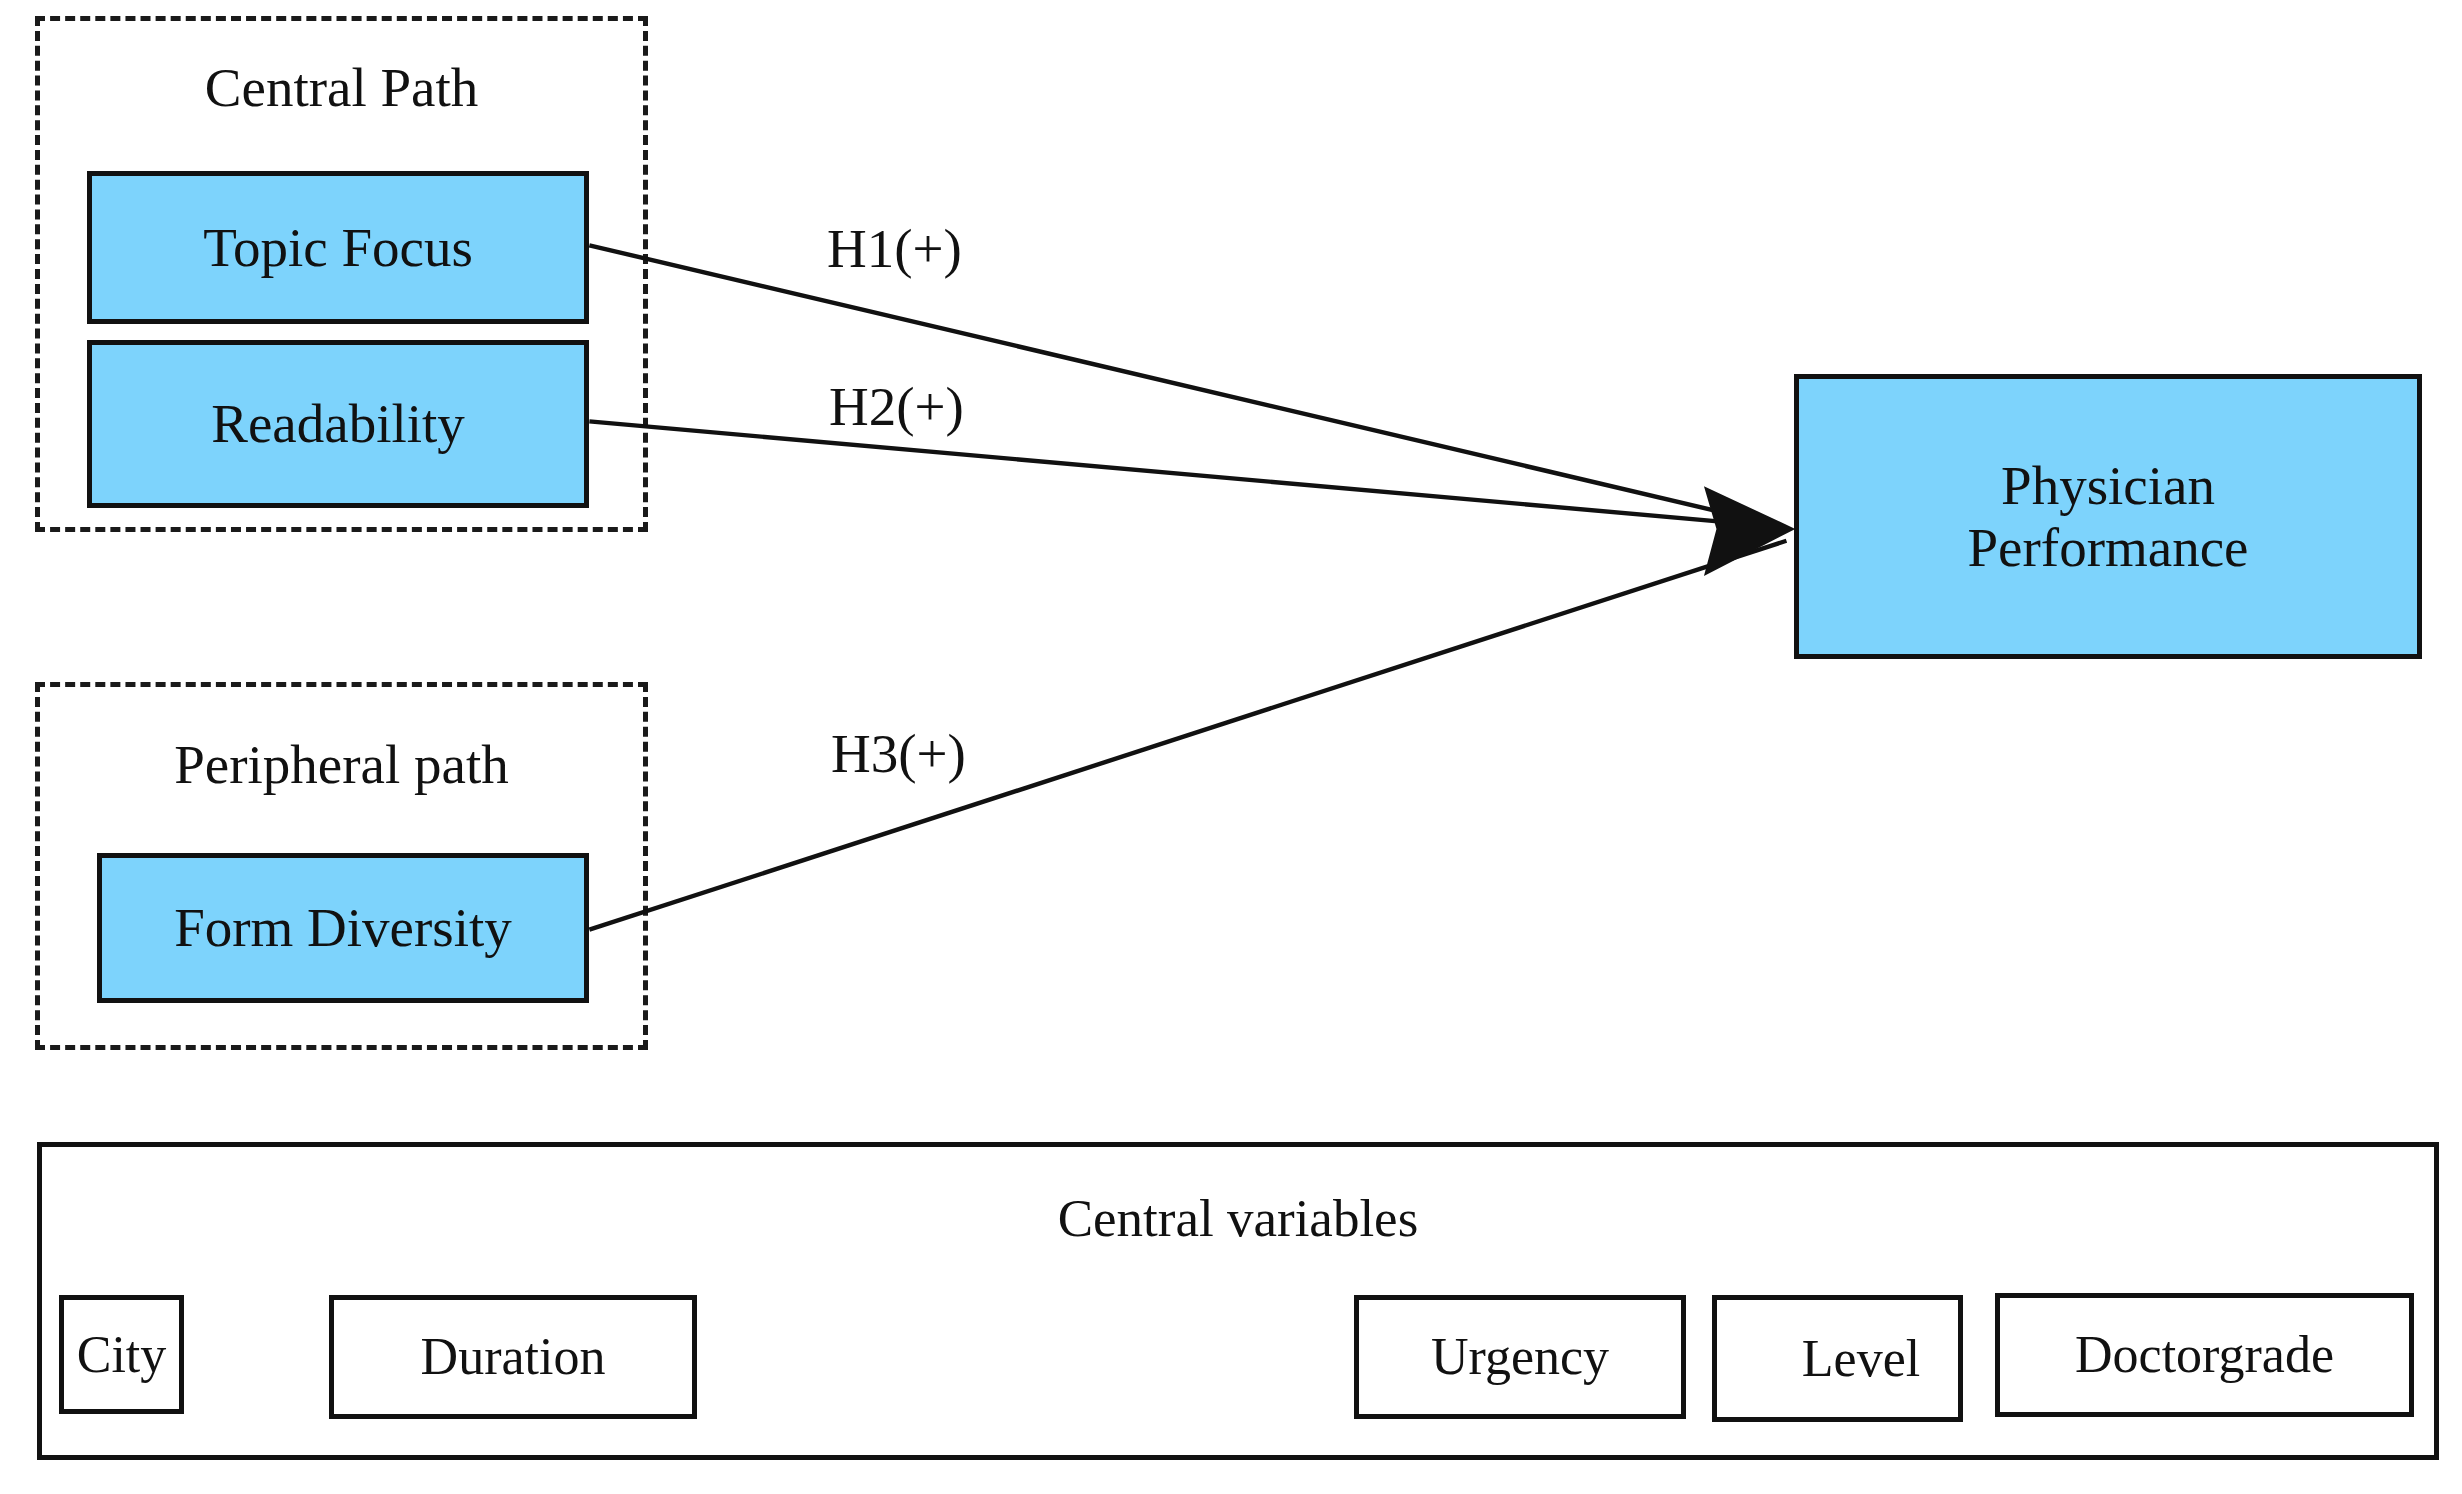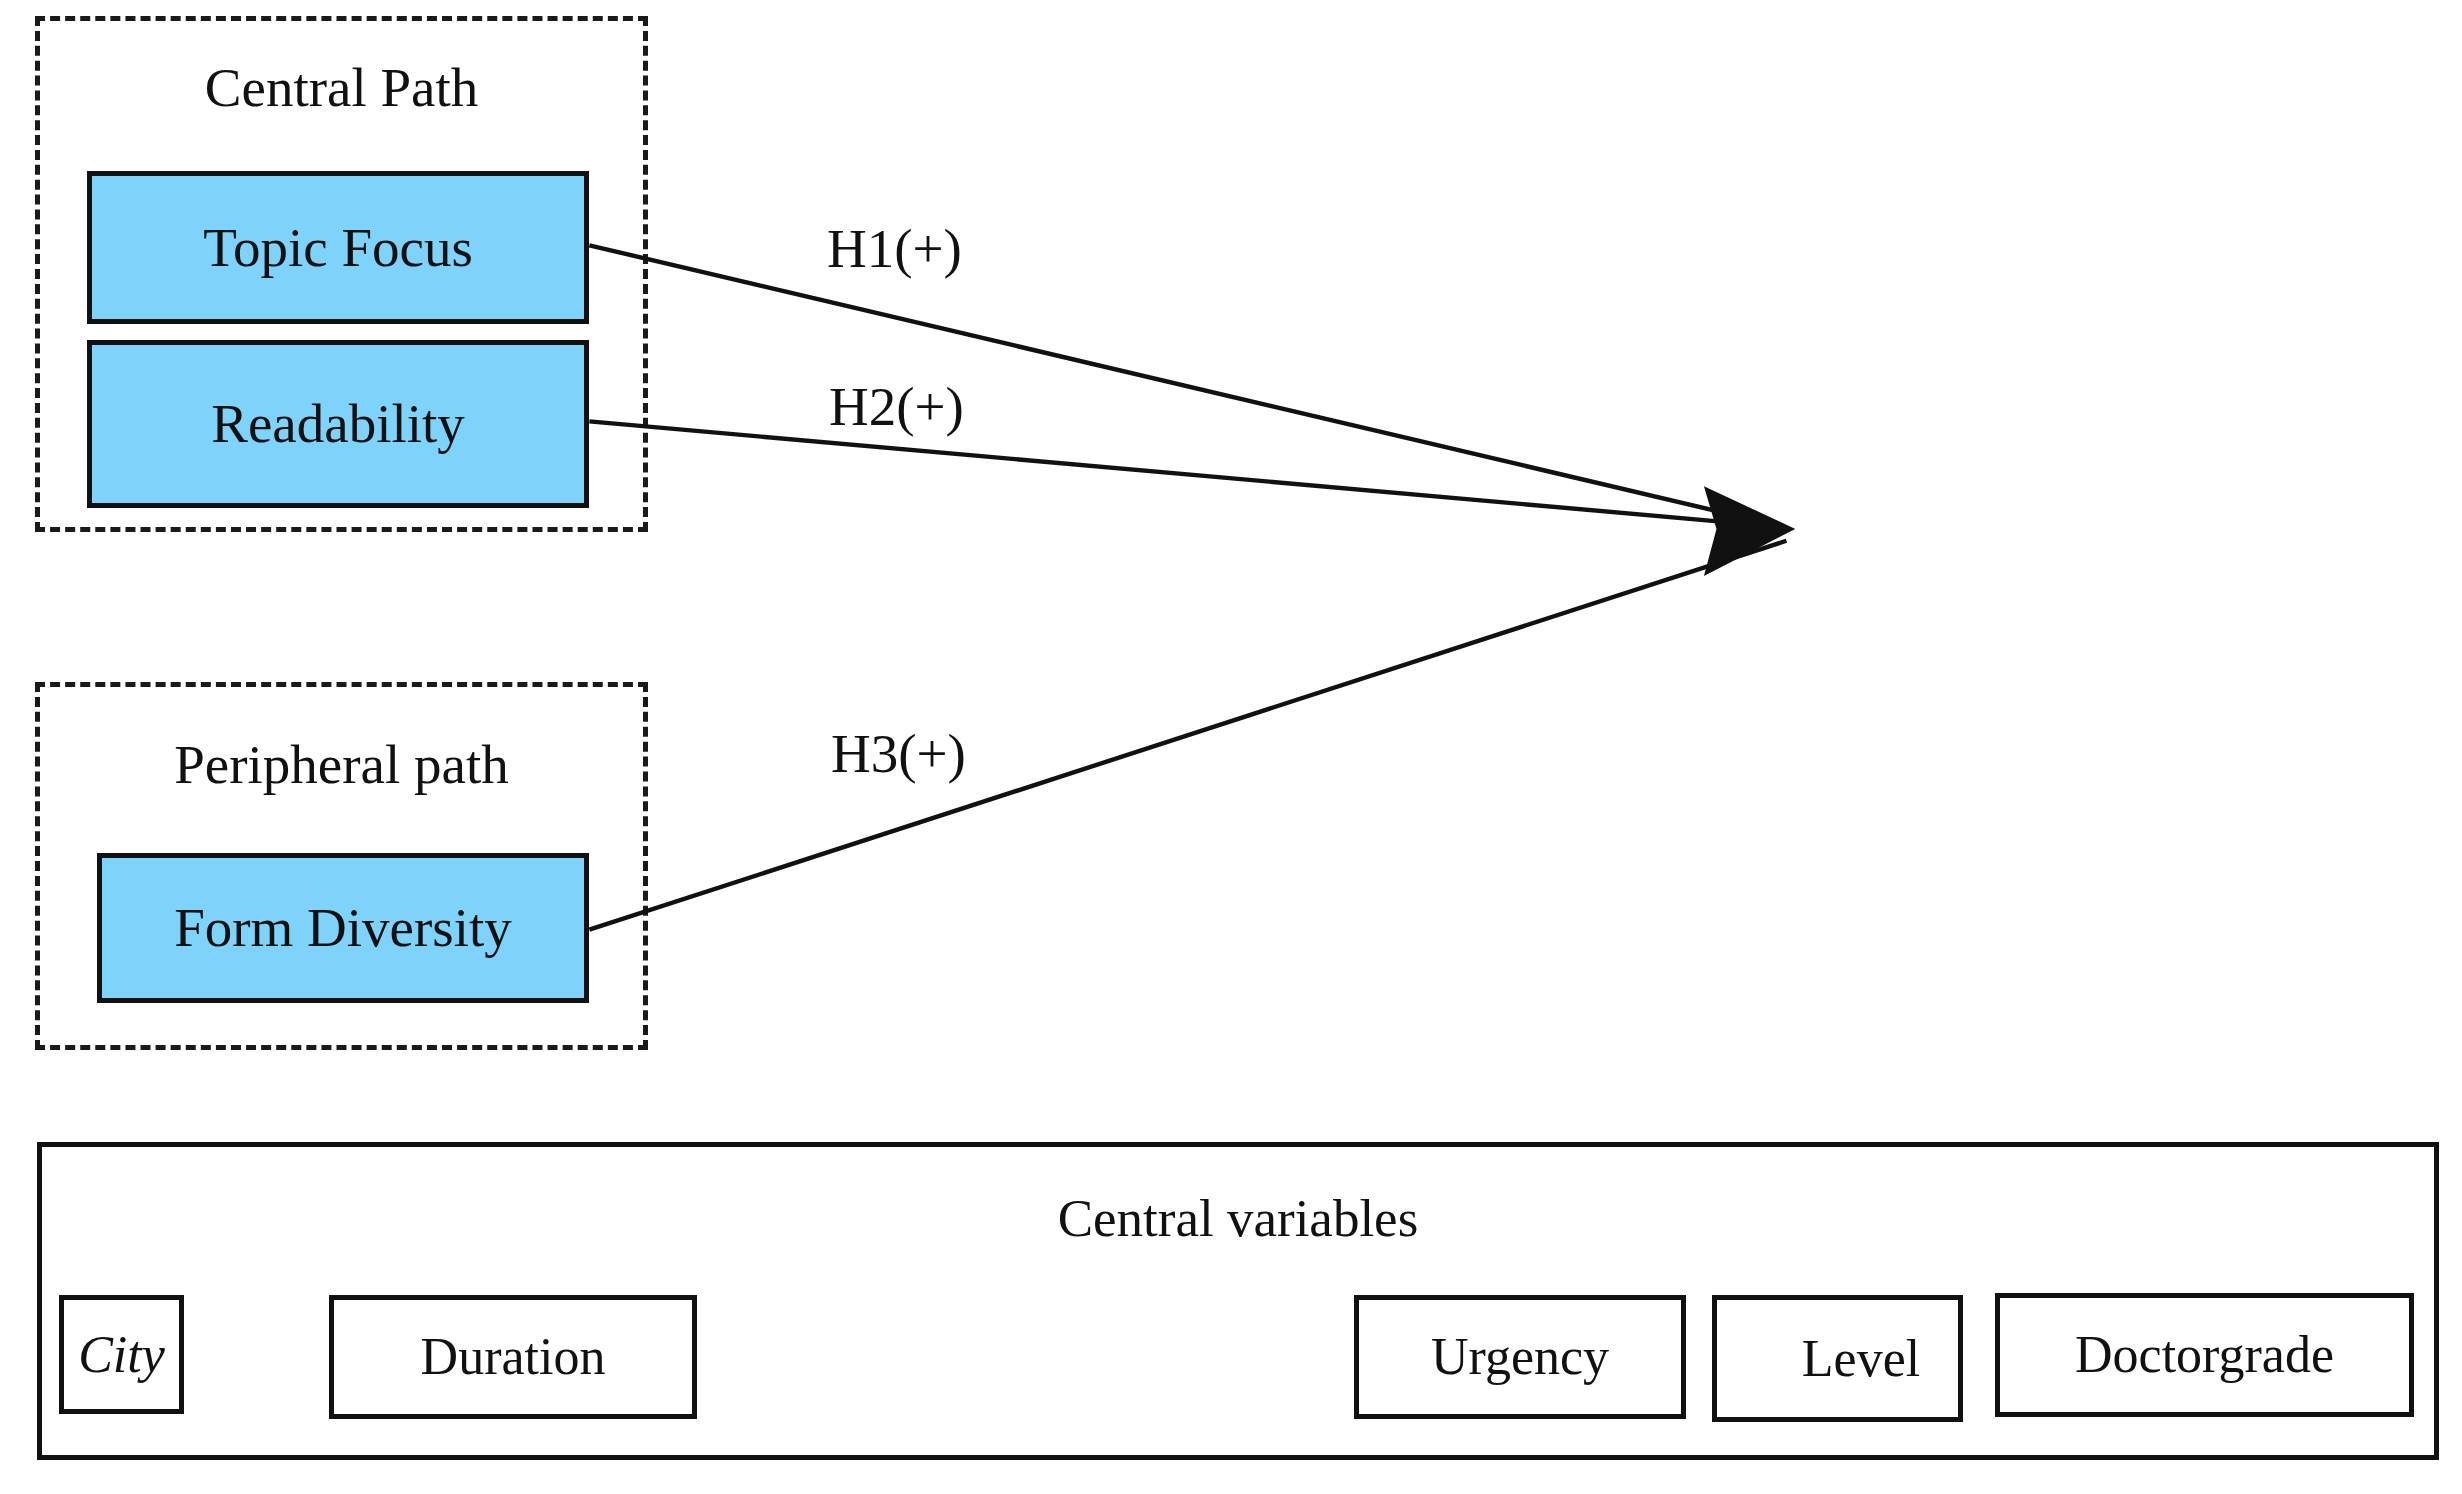--- a/index.html
+++ b/index.html
@@ -109,20 +109,24 @@
   </div>
 
   <div class="dashed-group" style="left:35px; top:682px; width:613px; height:368px;"></div>
 
   <div class="group-title" style="left:35px; top:737px; width:613px;">Peripheral path</div>
 
   <div class="node-box" style="left:97px; top:853px; width:492px; height:150px;">
     <span class="node-label">Form Diversity</span>
   </div>
 
+  <div class="node-box" style="left:1794px; top:374px; width:628px; height:285px;">
+    <span class="node-label">Physician
+Performance</span>
+  </div>
 
   <svg class="edges" viewBox="0 0 3342 2028">
     <defs>
       <marker id="arrowhead" markerWidth="14" markerHeight="11" refX="13" refY="5.5" orient="auto" markerUnits="strokeWidth">
         <polygon points="0,0 14,5.5 0,11" fill="#111111"></polygon>
       </marker>
     </defs>
     <line x1="800" y1="333" x2="2425" y2="716" stroke="#111111" stroke-width="6"></line>
     <line x1="800" y1="572" x2="2425" y2="716" stroke="#111111" stroke-width="6"></line>
     <line x1="800" y1="1262" x2="2425" y2="734" stroke="#111111" stroke-width="6"></line>
@@ -132,21 +136,21 @@
   <div class="path-label" style="left:827px; top:221px;">H1(+)</div>
 
   <div class="path-label" style="left:829px; top:379px;">H2(+)</div>
 
   <div class="path-label" style="left:831px; top:726px;">H3(+)</div>
 
   <div class="ctl-outer" style="left:37px; top:1142px; width:2402px; height:318px;"></div>
 
   <div class="ctl-title" style="left:37px; top:1192px; width:2402px; text-align:center;">Central variables</div>
 
-  <div class="ctl-box" style="left:59px; top:1295px; width:125px; height:119px;font-style:italic;">
+  <div class="ctl-box" style="left:59px; top:1295px; width:125px; height:119px;">
     <span>City</span>
   </div>
 
   <div class="ctl-box" style="left:329px; top:1295px; width:368px; height:124px;">
     <span>Duration</span>
   </div>
 
 
   <div class="ctl-box" style="left:1354px; top:1295px; width:332px; height:124px;">
     <span>Urgency</span>

